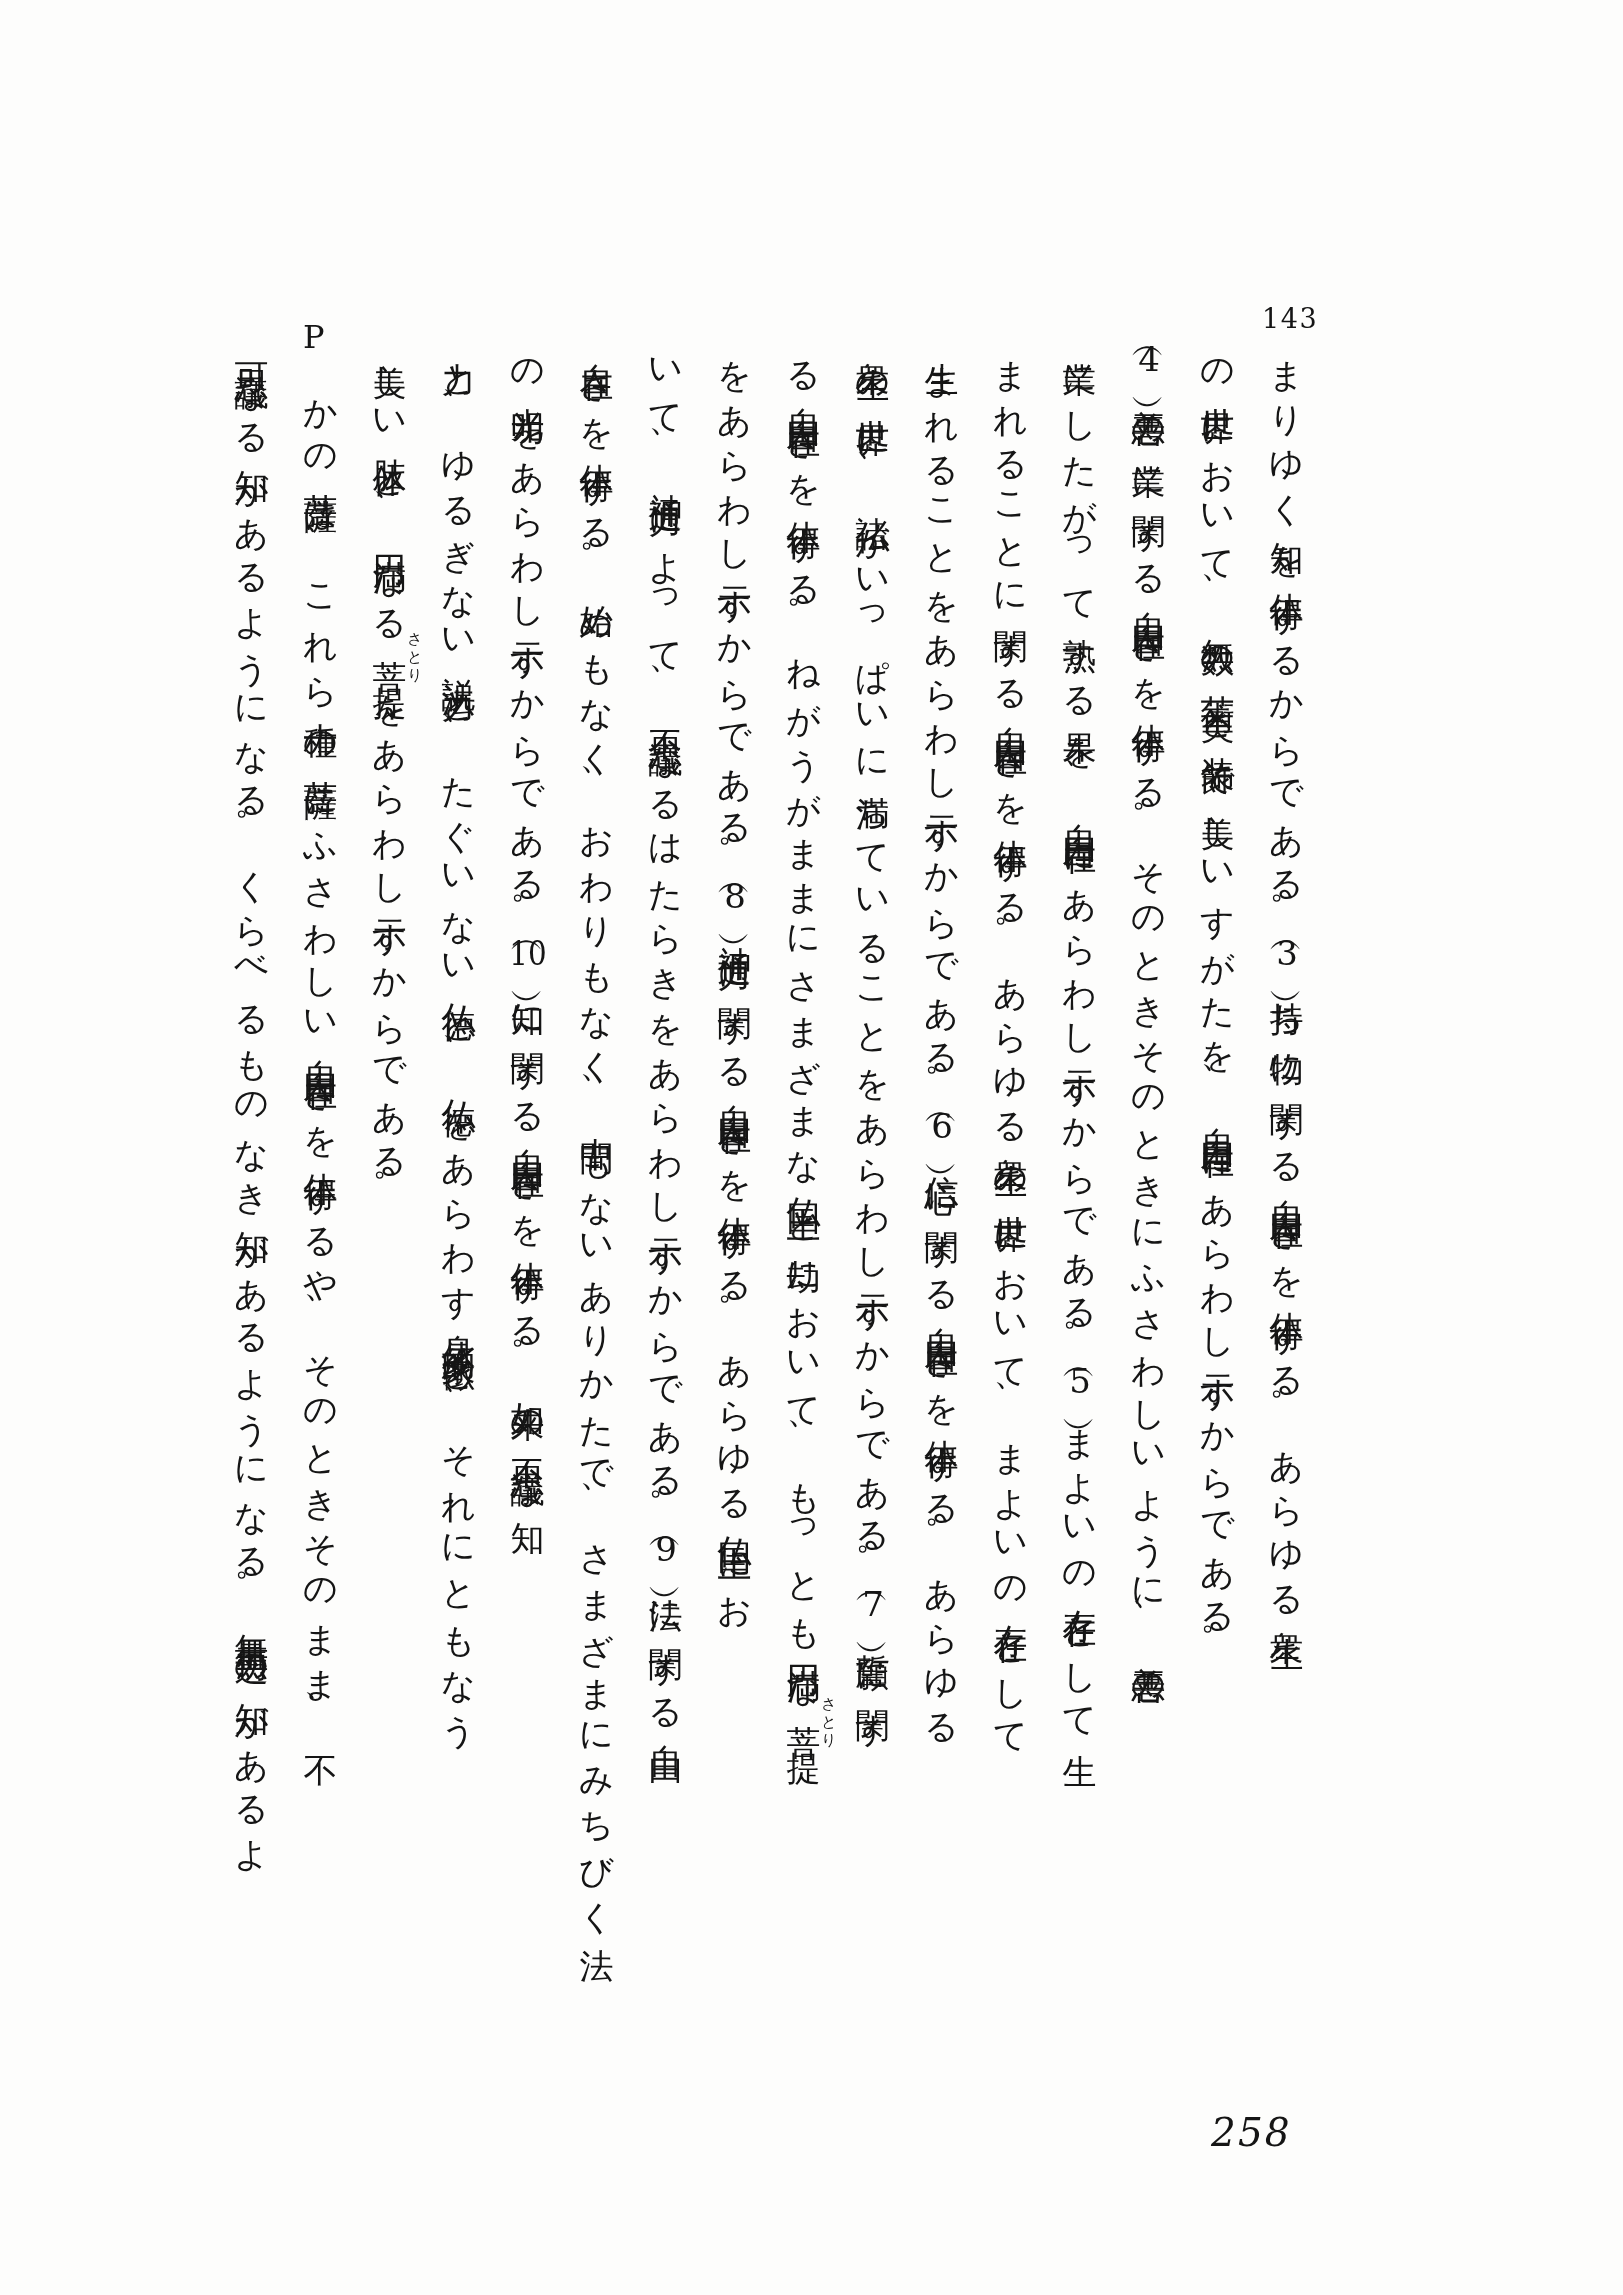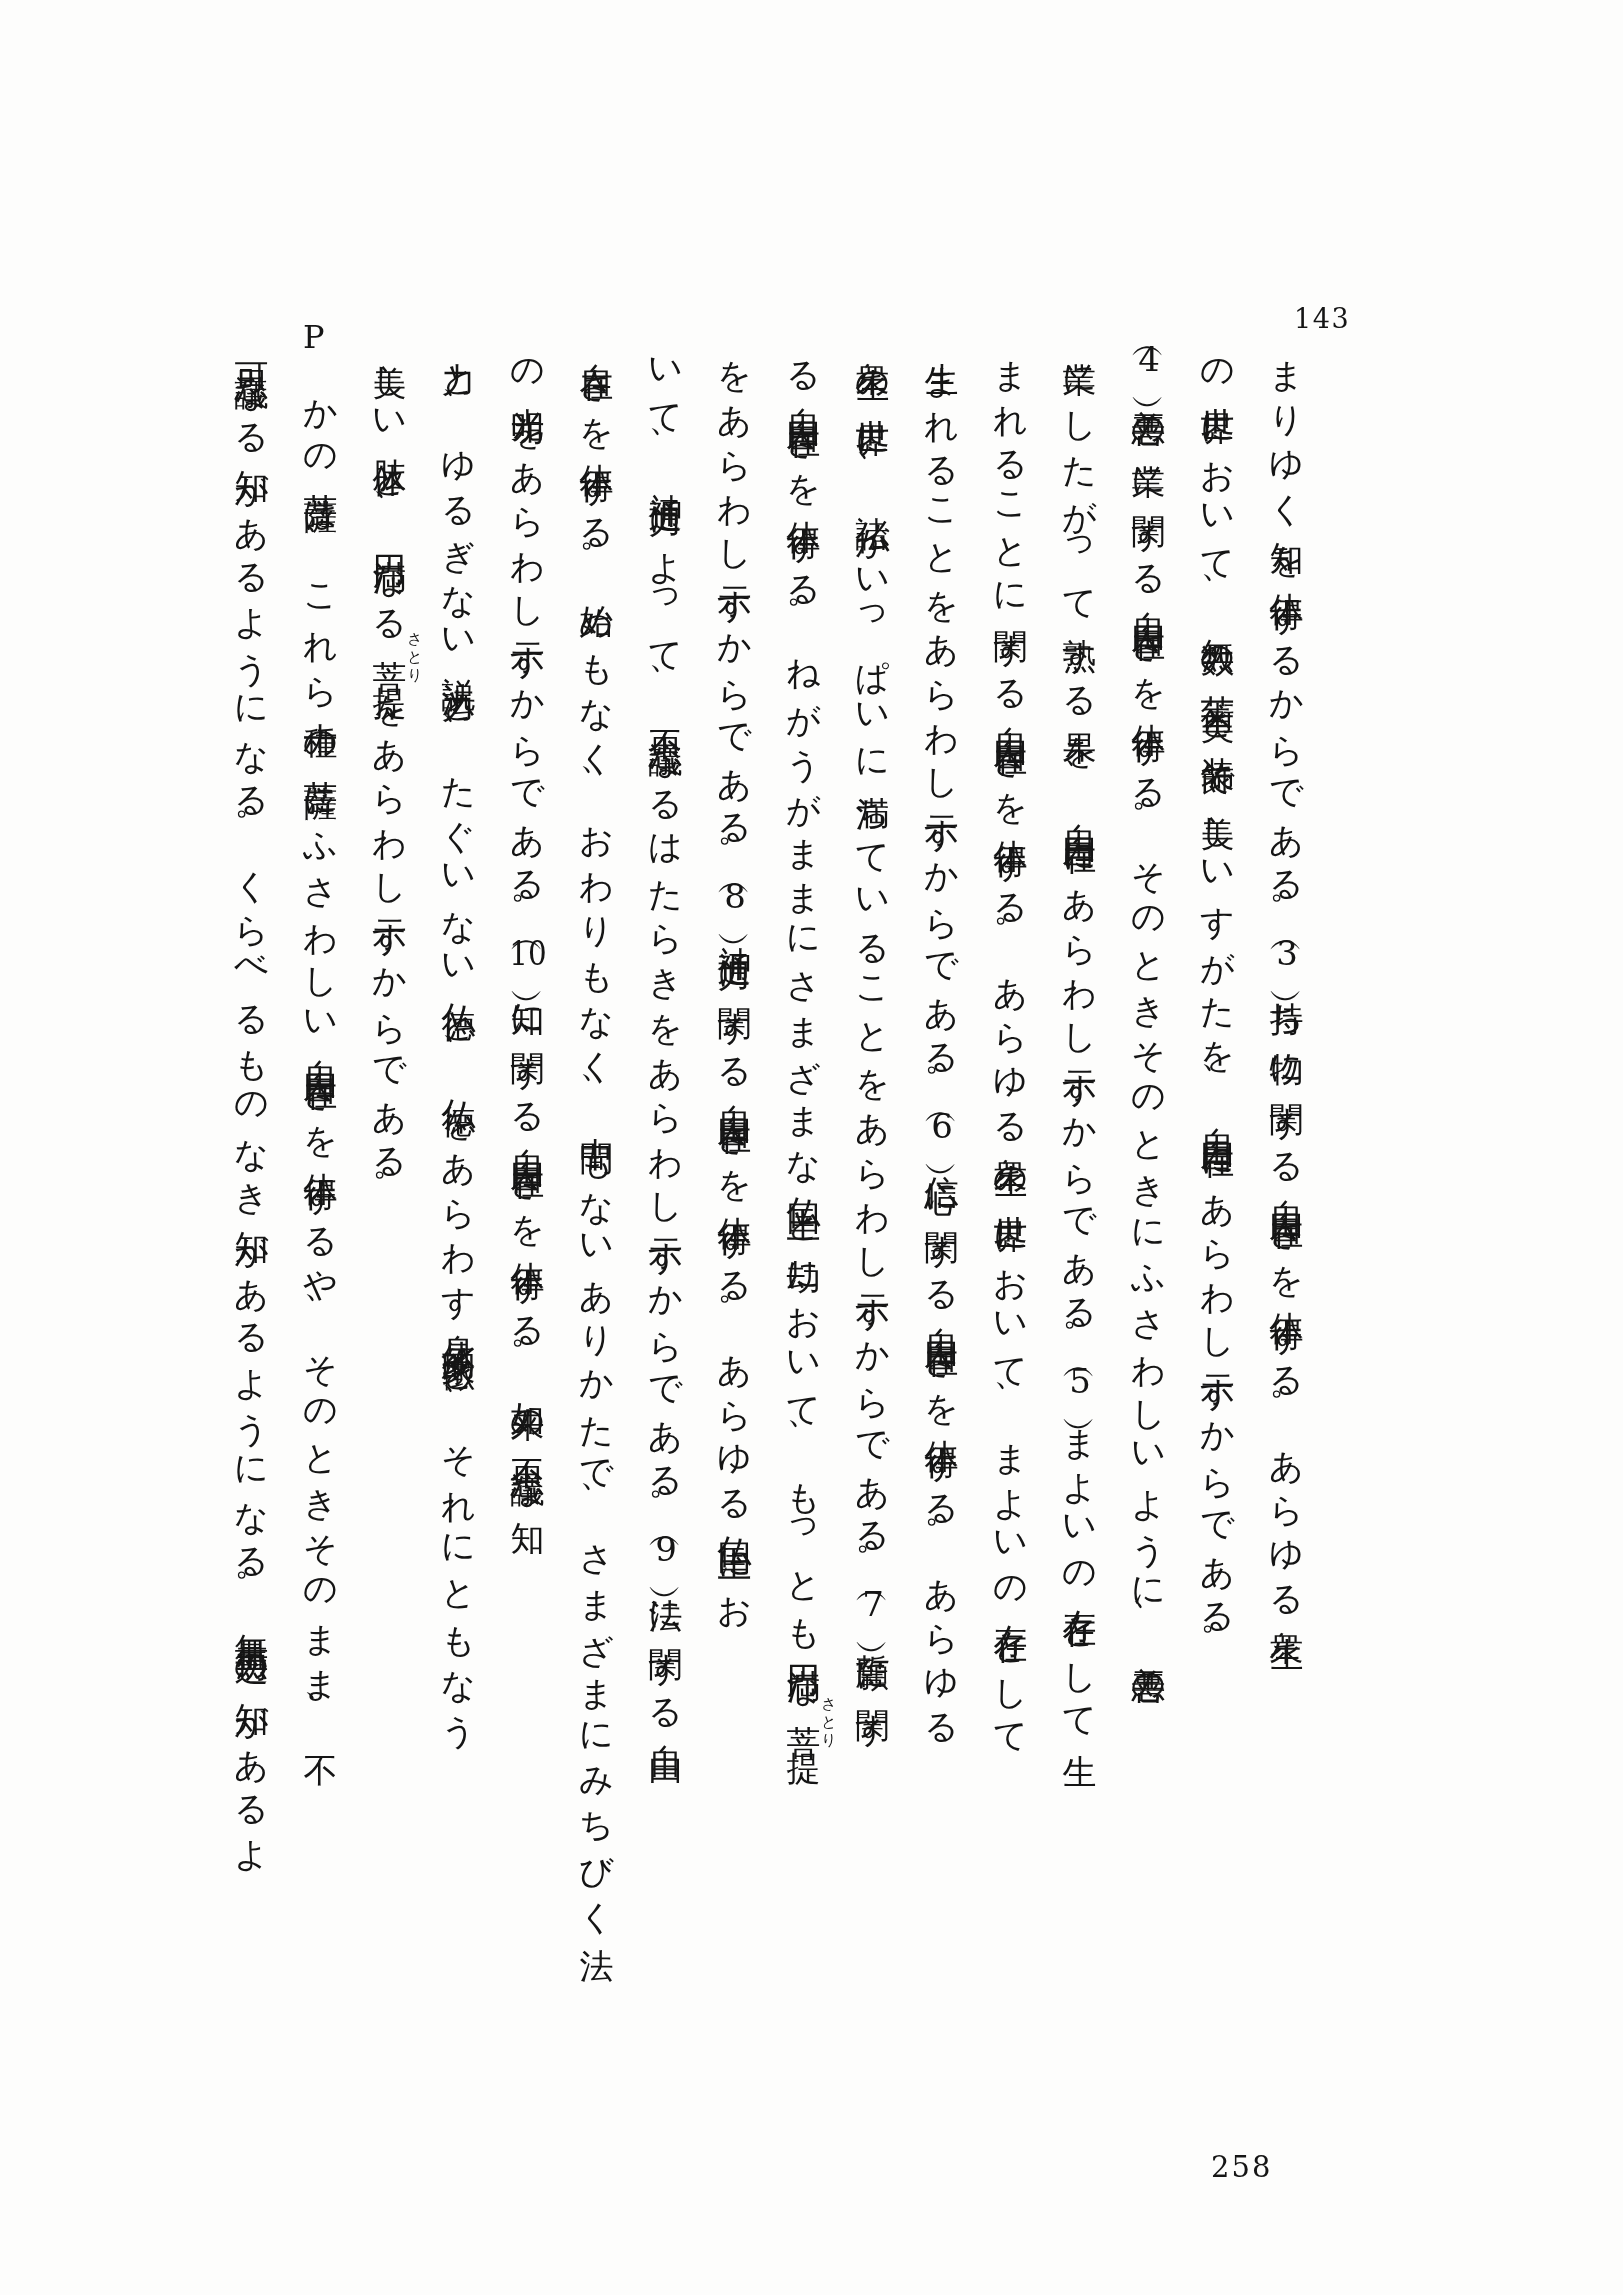--- a/index.html
+++ b/index.html
@@ -20,38 +20,37 @@
     background: #fdfdfc;
     overflow: hidden;
   }
   .page-num-top {
     position: absolute;
     left: 1262px;
     top: 303px;
     font-size: 27px;
     letter-spacing: 1.6px;
     color: #151515;
-    margin-left: 32px;
   }
   .margin-mark {
     position: absolute;
     left: 303px;
     top: 318px;
     font-size: 32px;
     font-weight: 500;
     color: #151515;
   }
   .page-num-bottom {
     position: absolute;
     left: 1211px;
     top: 2110px;
-    font-size: 29px;
+    font-size: 39px;
+    font-style: italic;
     letter-spacing: 2.1px;
     color: #151515;
-    margin-top: 40px;
   }
   .text-block {
     position: absolute;
     top: 336px;
     left: 211px;
     width: 1110px;
     height: 1730px;
     writing-mode: vertical-rl;
     text-orientation: mixed;
     font-size: 34px;

